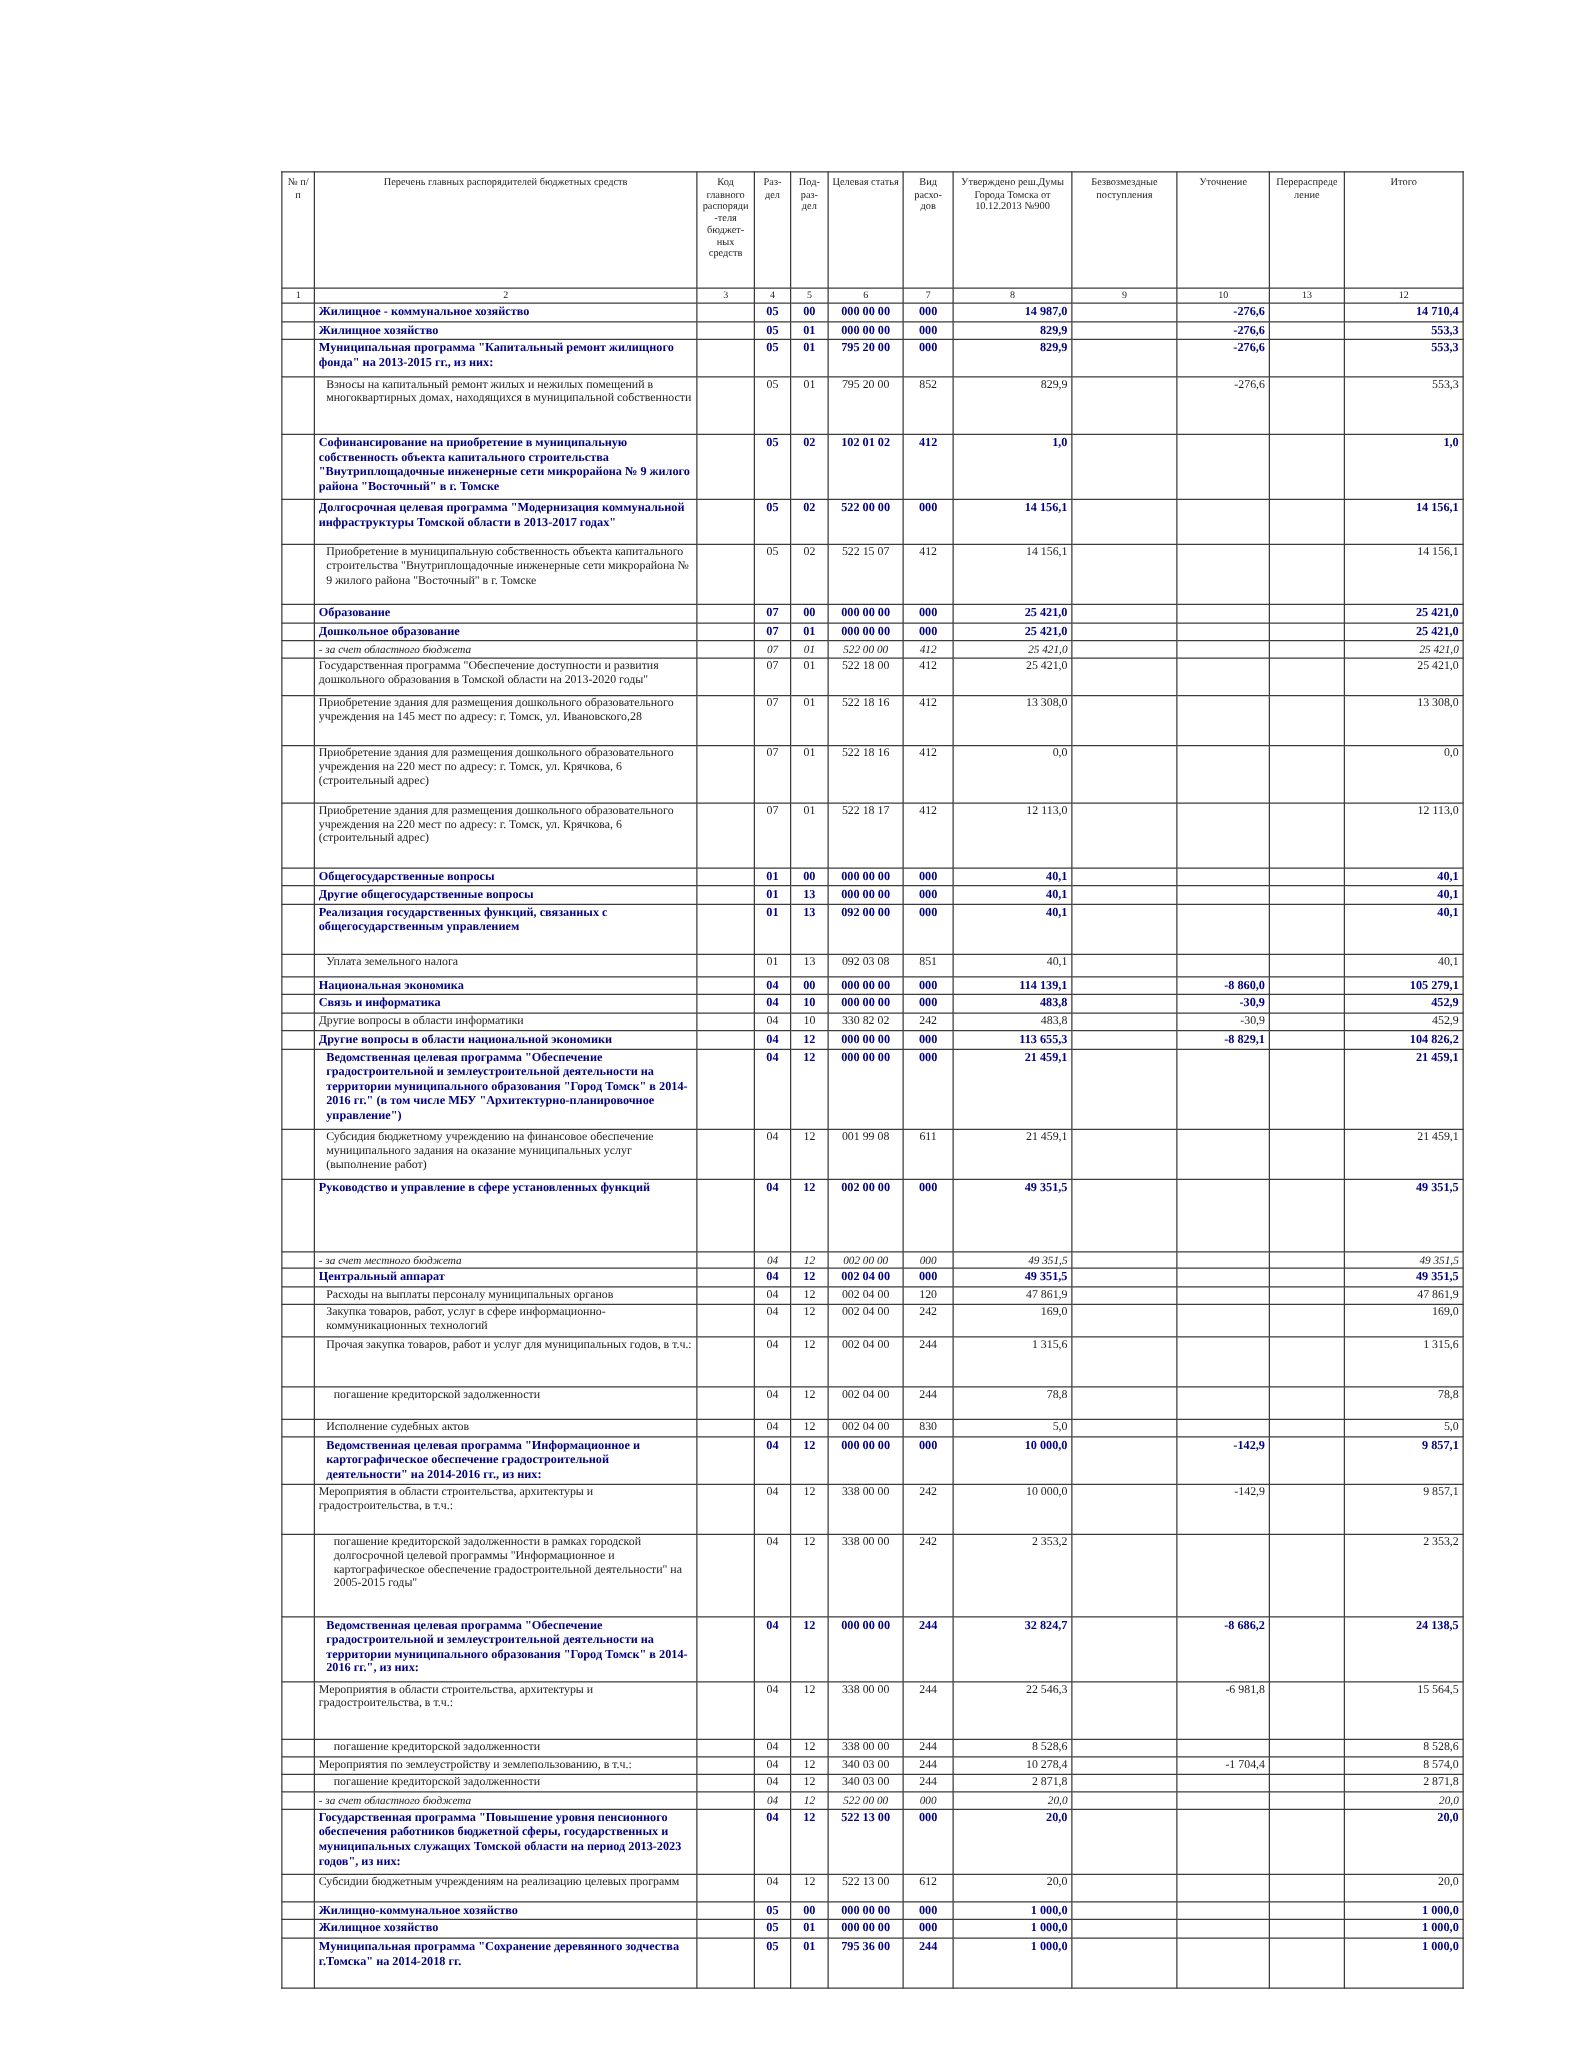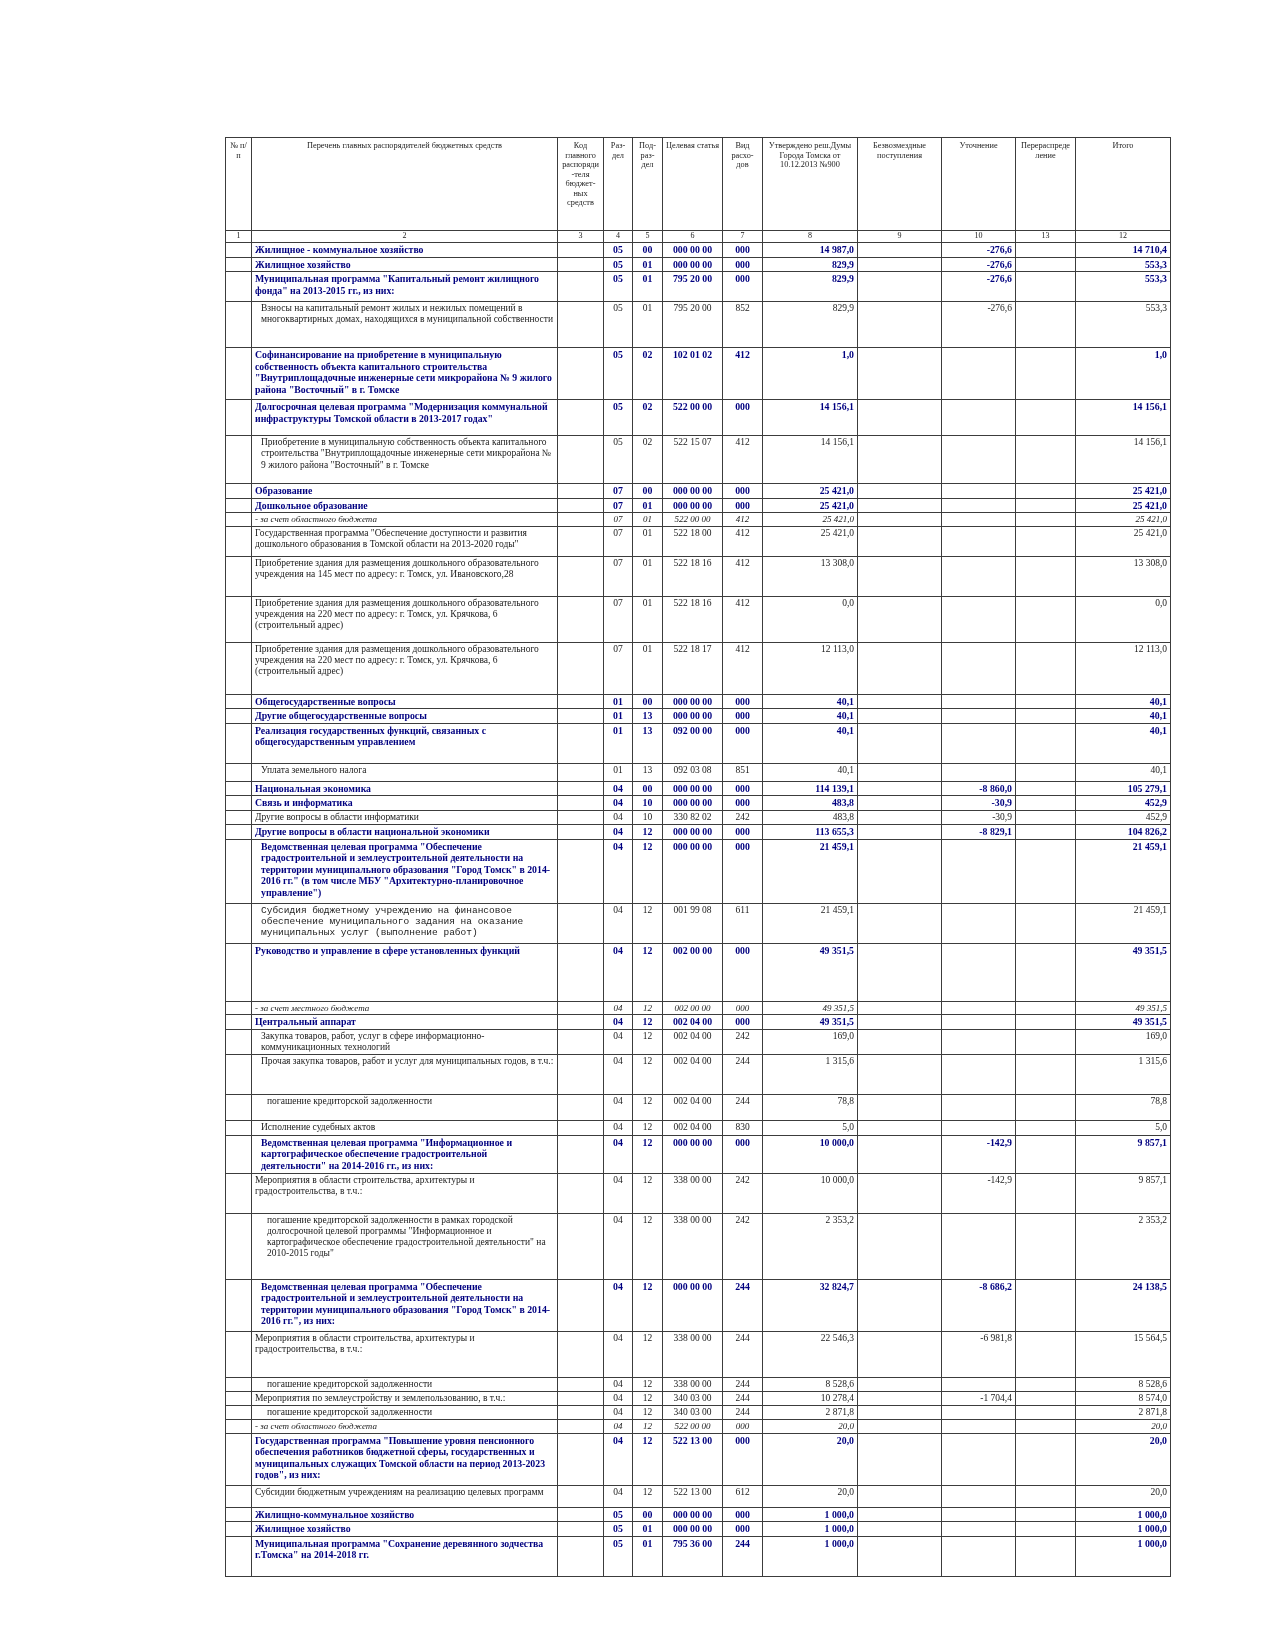--- a/index.html
+++ b/index.html
@@ -409,21 +409,21 @@
           <td class="c6">000 00 00</td>
           <td class="c7">000</td>
           <td class="c8">21 459,1</td>
           <td class="c9"></td>
           <td class="c10"></td>
           <td class="c11"></td>
           <td class="c12">21 459,1</td>
         </tr>
         <tr class="r-n" style="height: 40px;">
           <td class="c1"></td>
-          <td class="c2" style="padding-left: 9px; font-family: Liberation Mono, monospace;">Субсидия бюджетному учреждению на финансовое обеспечение муниципального задания на оказание муниципальных услуг (выполнение работ)</td>
+          <td class="c2" style="padding-left: 9px;">Субсидия бюджетному учреждению на финансовое обеспечение муниципального задания на оказание муниципальных услуг (выполнение работ)</td>
           <td class="c3"></td>
           <td class="c4">04</td>
           <td class="c5">12</td>
           <td class="c6">001 99 08</td>
           <td class="c7">611</td>
           <td class="c8">21 459,1</td>
           <td class="c9"></td>
           <td class="c10"></td>
           <td class="c11"></td>
           <td class="c12">21 459,1</td>
@@ -463,20 +463,34 @@
           <td class="c4">04</td>
           <td class="c5">12</td>
           <td class="c6">002 04 00</td>
           <td class="c7">000</td>
           <td class="c8">49 351,5</td>
           <td class="c9"></td>
           <td class="c10"></td>
           <td class="c11"></td>
           <td class="c12">49 351,5</td>
         </tr>
+        <tr class="r-n">
+          <td class="c1"></td>
+          <td class="c2" style="padding-left: 9px;">Расходы на выплаты персоналу муниципальных органов</td>
+          <td class="c3"></td>
+          <td class="c4">04</td>
+          <td class="c5">12</td>
+          <td class="c6">002 04 00</td>
+          <td class="c7">120</td>
+          <td class="c8">47 861,9</td>
+          <td class="c9"></td>
+          <td class="c10"></td>
+          <td class="c11"></td>
+          <td class="c12">47 861,9</td>
+        </tr>
         <tr class="r-n" style="height: 24px;">
           <td class="c1"></td>
           <td class="c2" style="padding-left: 9px;">Закупка товаров, работ, услуг в сфере информационно-коммуникационных технологий</td>
           <td class="c3"></td>
           <td class="c4">04</td>
           <td class="c5">12</td>
           <td class="c6">002 04 00</td>
           <td class="c7">242</td>
           <td class="c8">169,0</td>
           <td class="c9"></td>
@@ -549,21 +563,21 @@
           <td class="c6">338 00 00</td>
           <td class="c7">242</td>
           <td class="c8">10 000,0</td>
           <td class="c9"></td>
           <td class="c10">-142,9</td>
           <td class="c11"></td>
           <td class="c12">9 857,1</td>
         </tr>
         <tr class="r-n" style="height: 66px;">
           <td class="c1"></td>
-          <td class="c2" style="padding-left: 15px;">погашение кредиторской задолженности в рамках городской долгосрочной целевой программы "Информационное и картографическое обеспечение градостроительной деятельности" на 2010-2015 годы"</td>
+          <td class="c2" style="padding-left: 15px;">погашение кредиторской задолженности в рамках городской долгосрочной целевой программы "Информационное и картографическое обеспечение градостроительной деятельности" на 2005-2015 годы"</td>
           <td class="c3"></td>
           <td class="c4">04</td>
           <td class="c5">12</td>
           <td class="c6">338 00 00</td>
           <td class="c7">242</td>
           <td class="c8">2 353,2</td>
           <td class="c9"></td>
           <td class="c10"></td>
           <td class="c11"></td>
           <td class="c12">2 353,2</td>

